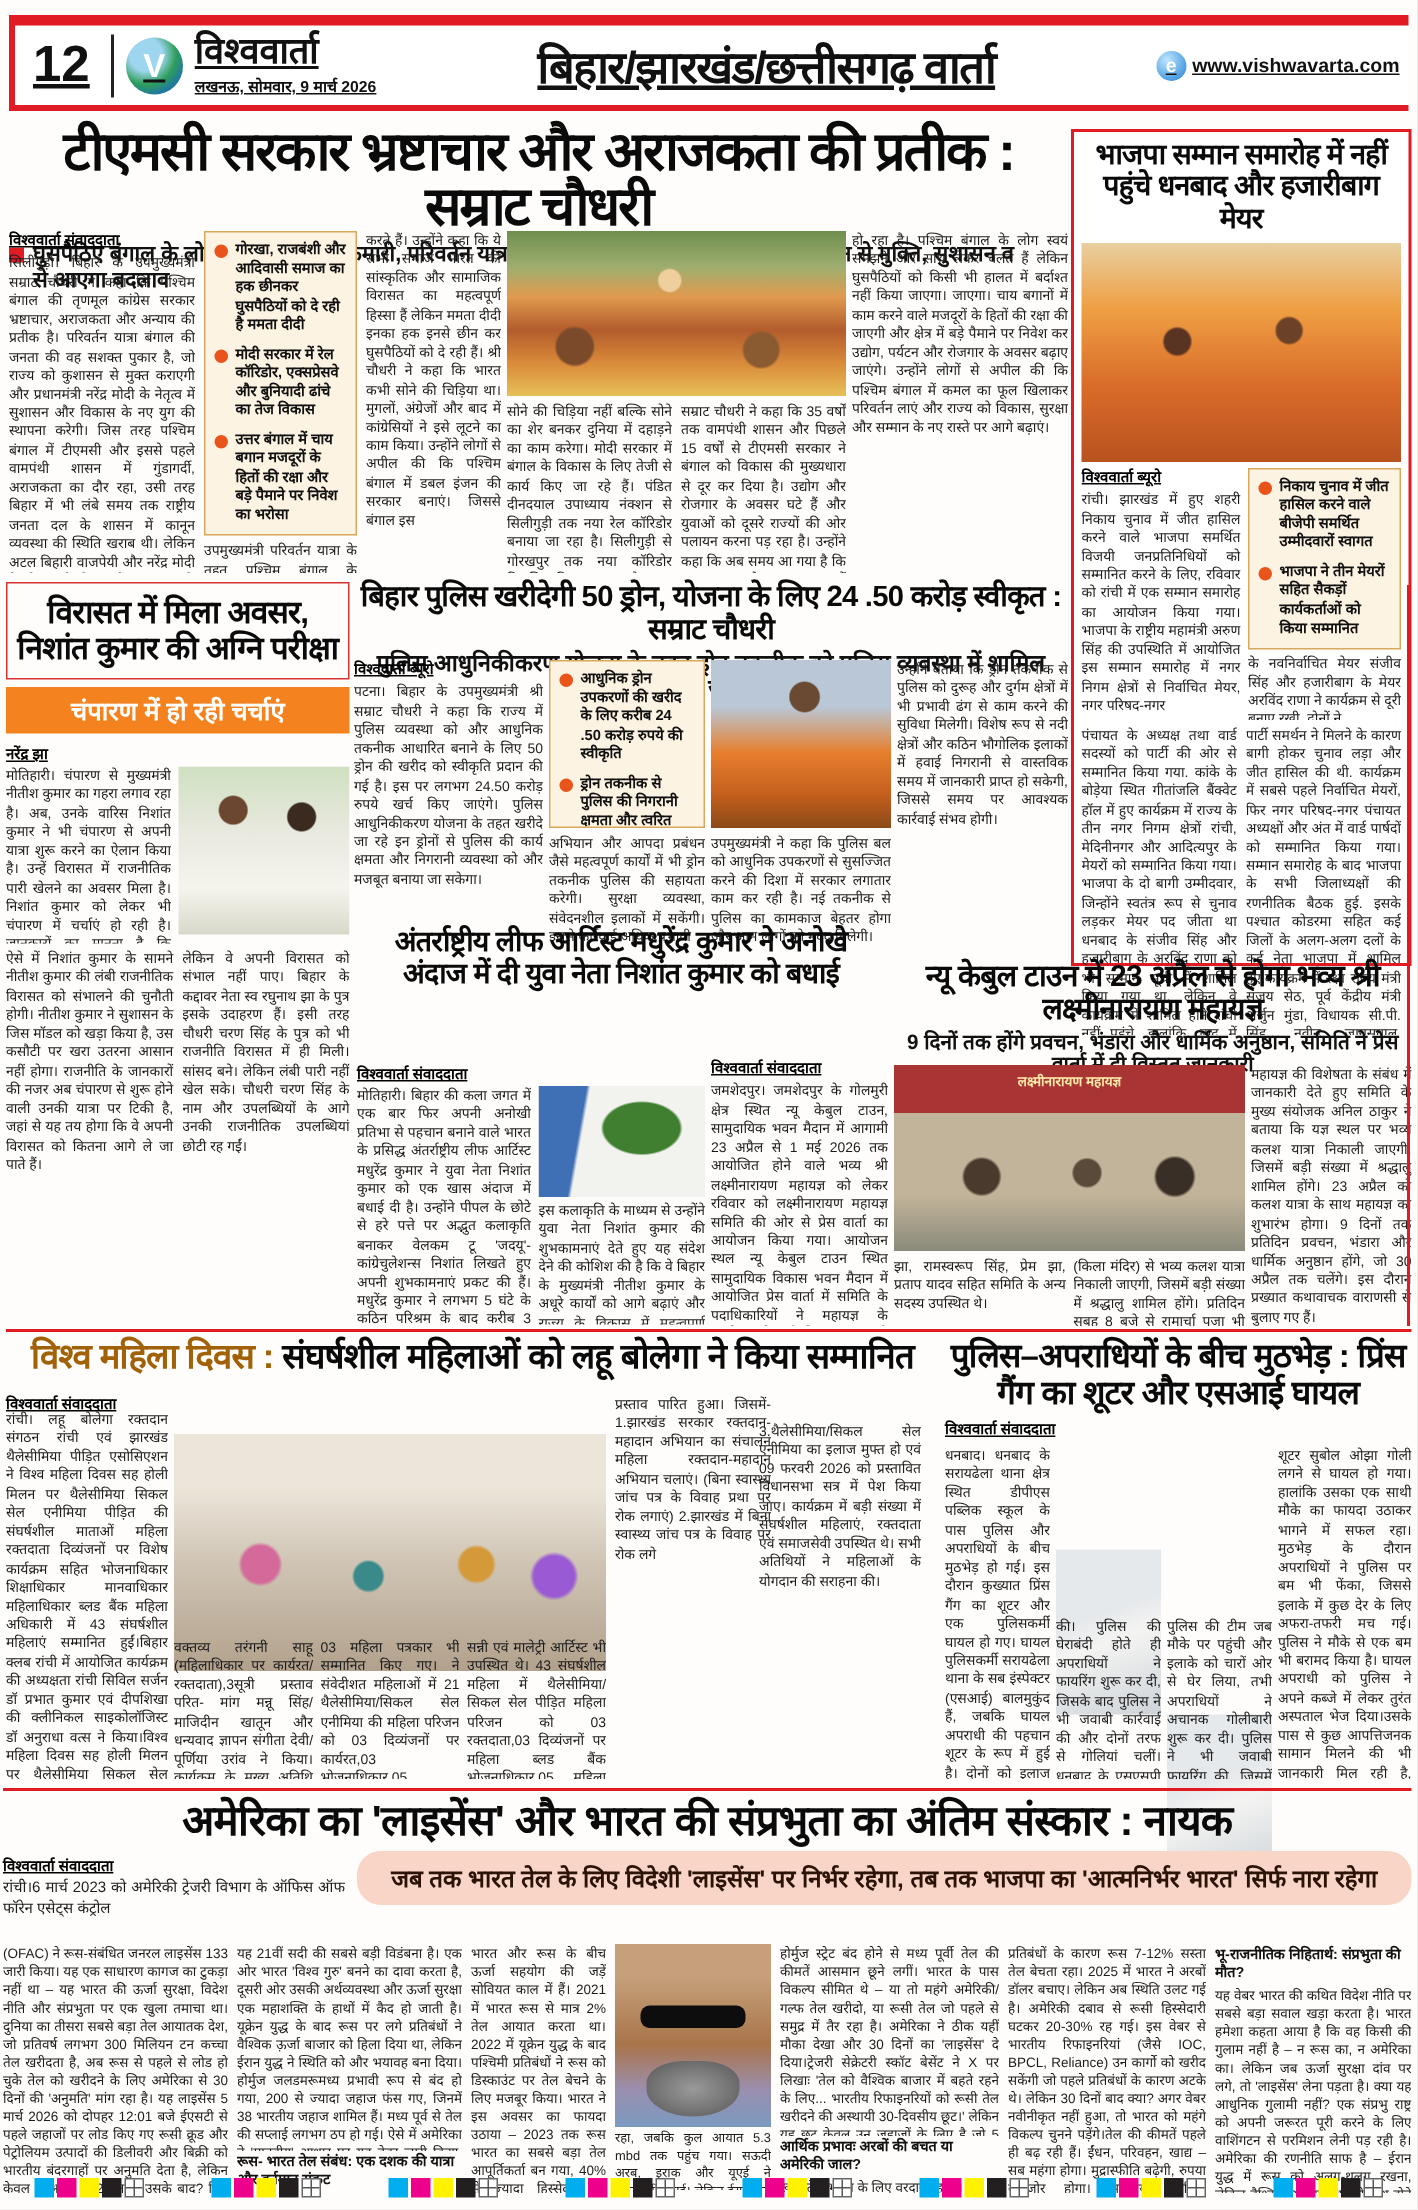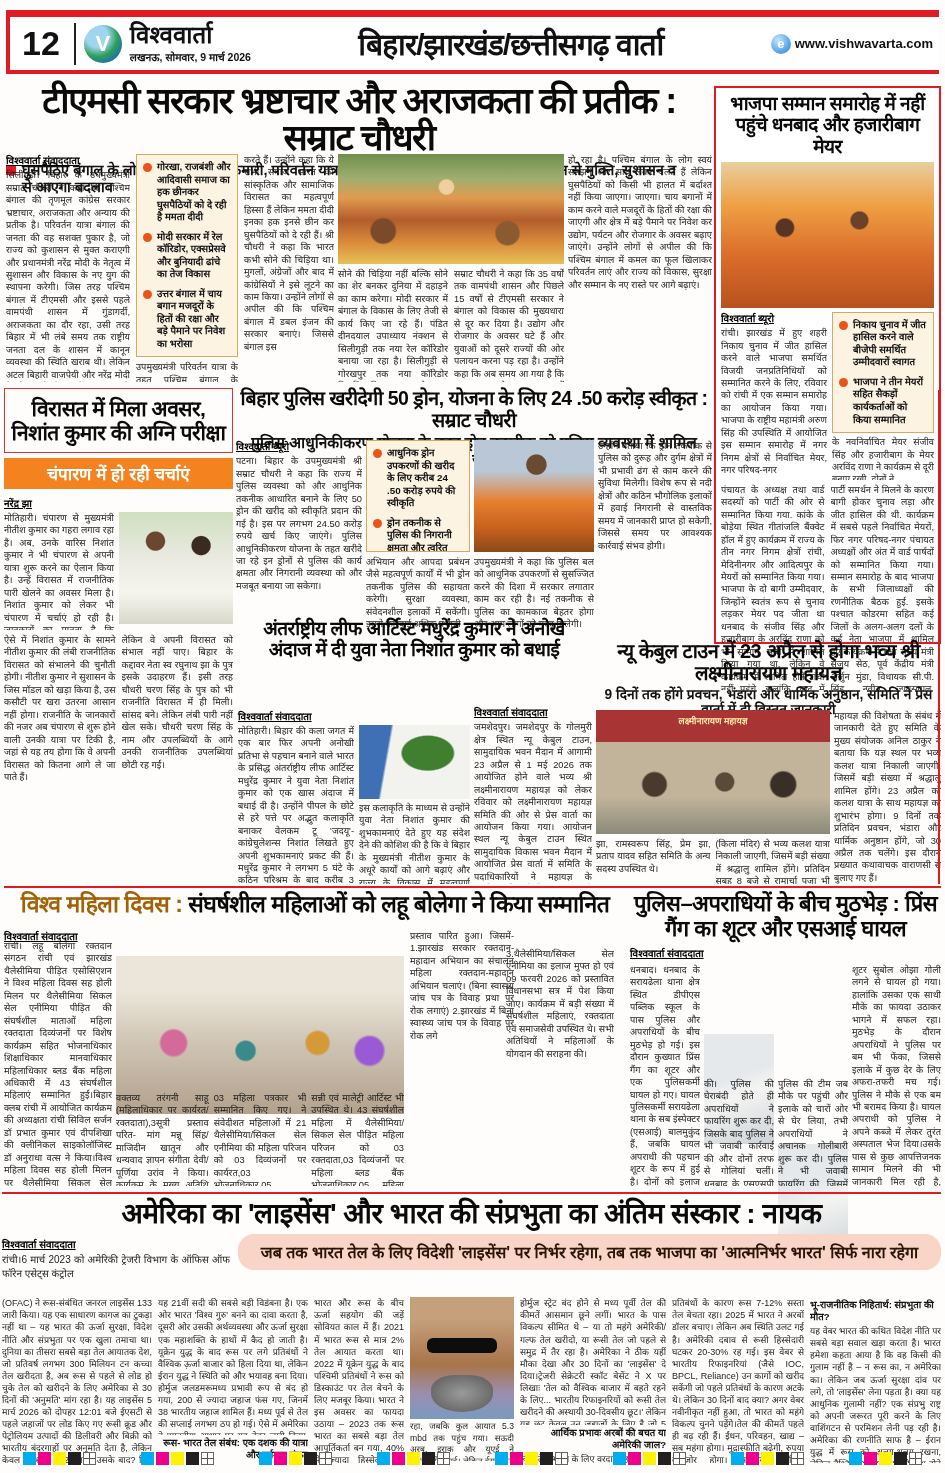--- a/index.html
+++ b/index.html
@@ -31,21 +31,21 @@
   .kick{display:flex;}
   .sq{width:10px;height:10px;background:#e01b24;display:inline-block;margin:3px 6px 0 0;flex:none;}
   .h2{font-weight:800;text-align:center;line-height:1.12;margin:0;color:#0a0a0a;letter-spacing:-0.5px;}
   .subhead{font-weight:700;text-align:center;line-height:1.1;margin:2px 0 0 0;}
   .bulletbox{background:#fdf3e3;border:1px solid #d9a85c;padding:6px;font-size:9.8px;font-weight:700;line-height:1.28;box-sizing:border-box;}
   .bi{display:flex;margin-bottom:7px;}
   .dot{width:9px;height:9px;border-radius:50%;background:#e8541a;flex:none;margin:2px 5px 0 0;}
   .banner-orange{background:#f4831f;color:#fff;font-weight:800;text-align:center;font-size:17px;padding:4px 2px;}
   .redbox{border:2px solid #e01b24;box-sizing:border-box;background:#fff;padding:5px;}
   .headbox{border:1.5px solid #d63333;box-sizing:border-box;padding:8px 4px;}
-  .boldsub{font-weight:800;text-align:right;font-size:9.6px;line-height:1.25;margin:2px 0;}
+  .boldsub{font-weight:800;text-align:left;font-size:9.6px;line-height:1.25;margin:2px 0;}
   .pink-banner{background:#f8d5c6;border-radius:16px;font-size:16px;font-weight:800;text-align:center;
                padding:7px 12px;color:#2b1405;}
   .rule-red{background:#e01b24;}
   
   .reg-strip{display:flex;justify-content:space-around;align-items:center;}
   .reg-group{display:flex;gap:2px;}
   .reg-sq{width:13px;height:13px;display:inline-block;}
   .reg-cross{background:
       linear-gradient(#555,#555) center/100% 1px no-repeat,
       linear-gradient(#555,#555) center/1px 100% no-repeat,#fff !important;
@@ -87,21 +87,21 @@
   .photo-oil{background:linear-gradient(180deg,#c5a07a 0 18%,#a9744a 55%,#9a8fb0 80%,#7a9ac0);}
   .oil-glasses{position:absolute;top:33%;left:16%;right:16%;height:13%;background:#0d0d0d;border-radius:6px;}
   .oil-beard{position:absolute;bottom:6%;left:20%;right:20%;height:30%;border-radius:40% 40% 50% 50%;
              background:radial-gradient(#9a9a9a,#575757);}
 </style>
 </head>
 <body>
 
 <div class="page">
 
-  <header class="abs hdr" style="left:6px;top:10px;width:933px;height:64px;">
+  <header class="abs hdr" style="left:6px;top:10px;width:933px;height:64px;text-decoration:underline;">
     <div class="pgnum">12</div>
     <div class="hdr-div"></div>
     <div class="logo">
         <span>V</span>
       </div>
     <div>
       <div class="mast-name">विश्ववार्ता</div>
       <div class="mast-date">लखनऊ,  सोमवार, 9 मार्च 2026</div>
     </div>
     <div class="section-title">बिहार/झारखंड/छत्तीसगढ़ वार्ता</div>

